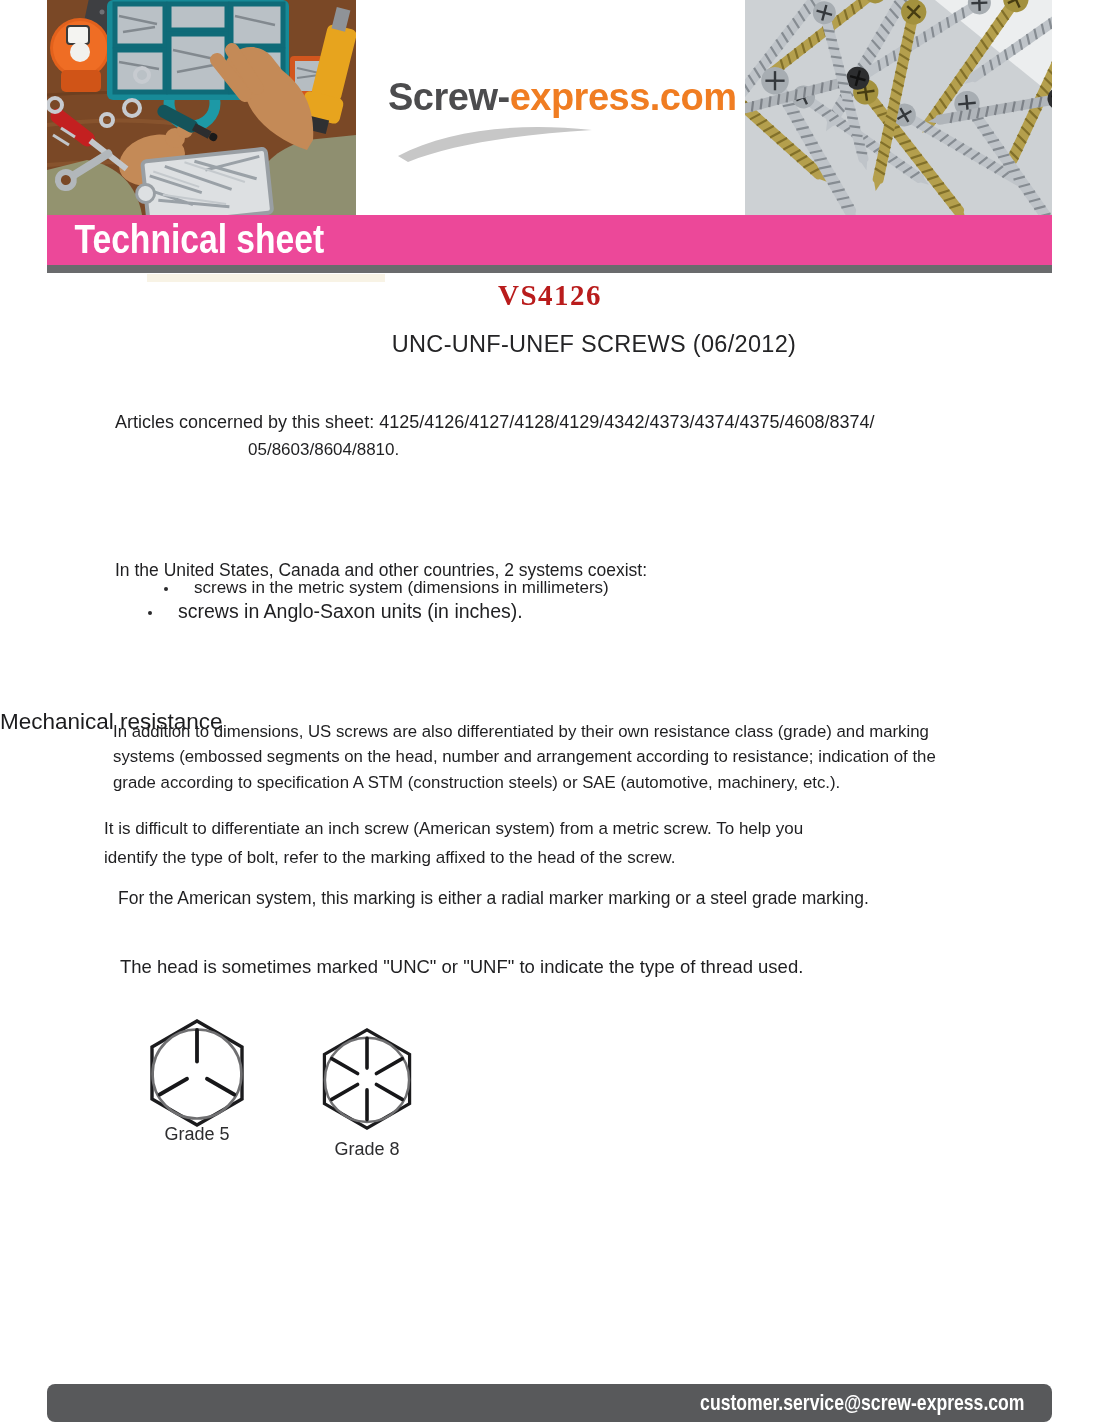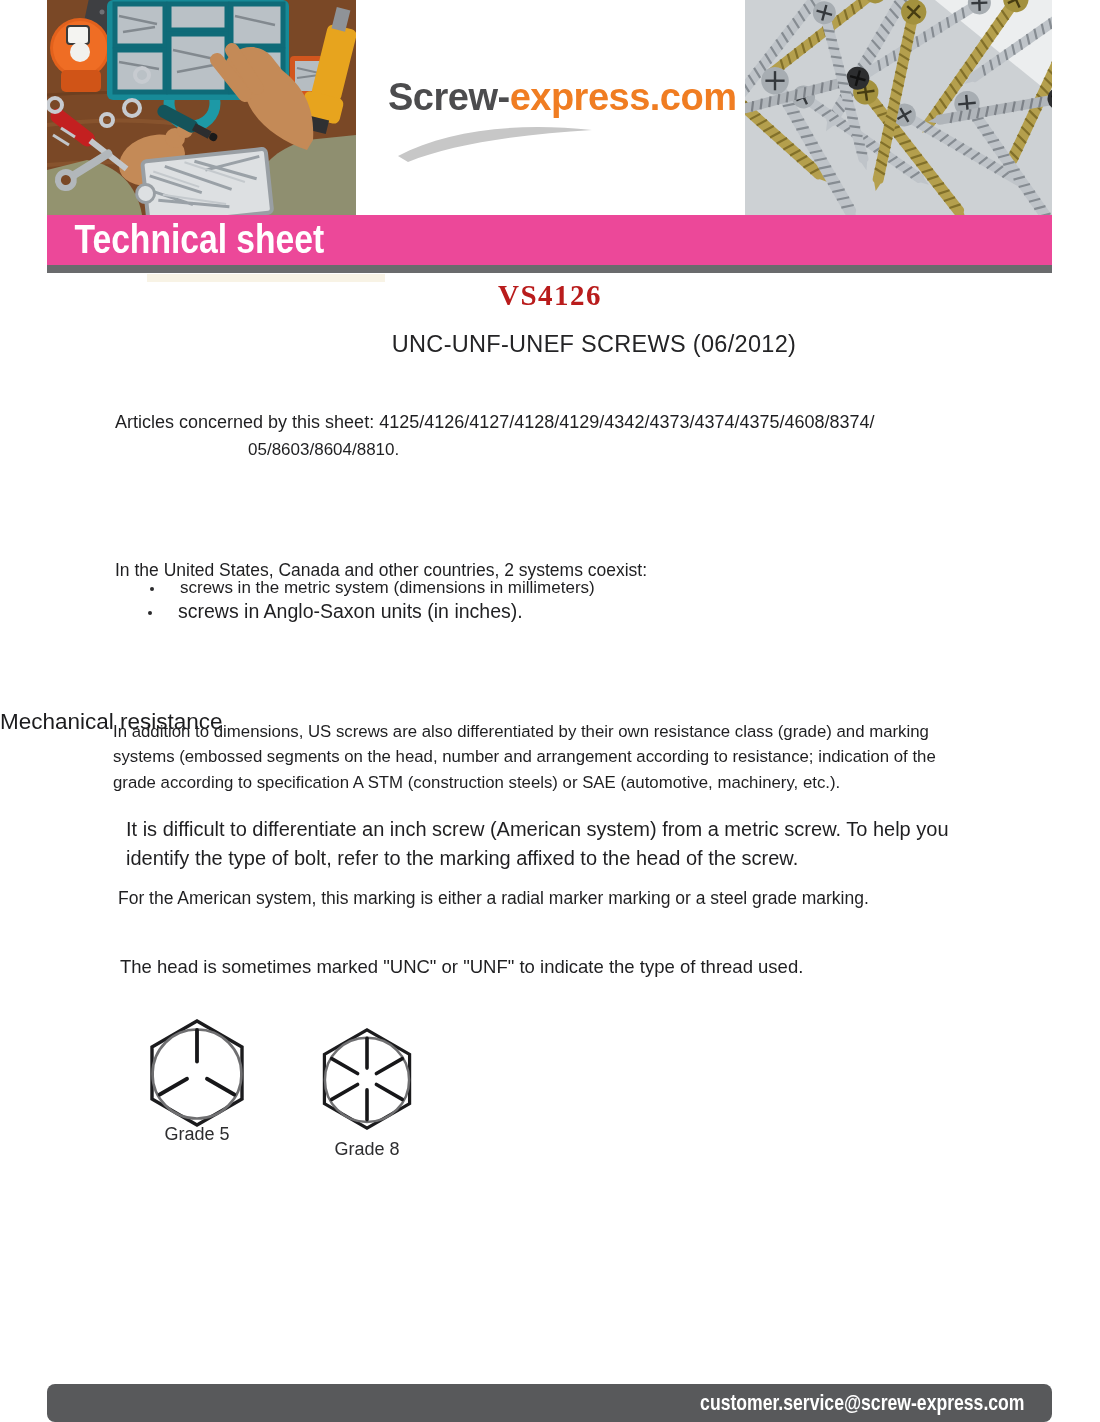--- a/index.html
+++ b/index.html
@@ -25,27 +25,27 @@
   .artifact{position:absolute;left:147px;top:274px;width:238px;height:8px;background:#f5eeda;opacity:.7;}
 
   
   .title{left:0;top:279px;width:1100px;text-align:center;
          font-family:"Liberation Serif", serif;font-weight:700;font-size:29px;letter-spacing:1.5px;color:#b91c1c;}
   .subtitle{left:0;top:331px;width:1100px;text-align:center;font-weight:400;font-size:23.5px;letter-spacing:.3px;color:#242426;padding-left:44px;}
   .art1{left:115px;top:412px;font-size:18px;}
   .art2{left:248px;top:440px;font-size:17px;}
   .intro{left:115px;top:528px;font-size:17.5px;margin-top:32px;}
   .bullet{position:absolute;white-space:nowrap;}
-  .b1{left:150px;top:578px;font-size:17px;}
+  .b1{left:164px;top:578px;font-size:17px;}
   .b2{left:148px;top:600px;font-size:19.5px;}
   .dot{display:inline-block;width:4px;height:4px;background:#2a2a2c;border-radius:50%;vertical-align:middle;margin-right:26px;}
   .mech{left:0;top:669px;width:1100px;font-weight:400;font-size:22.5px;color:#1c1c1e;margin-top:40px;}
   .pre{white-space:pre-line;}
   .p1{left:113px;top:719px;width:870px;font-size:16.8px;line-height:25.3px;}
-  .p2{left:126px;top:815px;width:870px;font-size:20px;line-height:28.5px;}
+  .p2{left:104px;top:815px;width:870px;font-size:17px;line-height:28.5px;}
   .p3{left:118px;top:888px;font-size:17.5px;}
   .p4{left:120px;top:956px;font-size:18.5px;}
 
   
   .fig{position:absolute;}
   .fig5{left:141px;top:1017px;}
   .fig8{left:314px;top:1026px;}
   .fig polygon{fill:none;stroke:#1b1b1d;stroke-width:3.4;}
   .fig circle{fill:none;stroke:#6f6f71;stroke-width:2.6;}
   .fig g[data-segments] line{stroke:#171719;stroke-width:3.8;stroke-linecap:round;}

